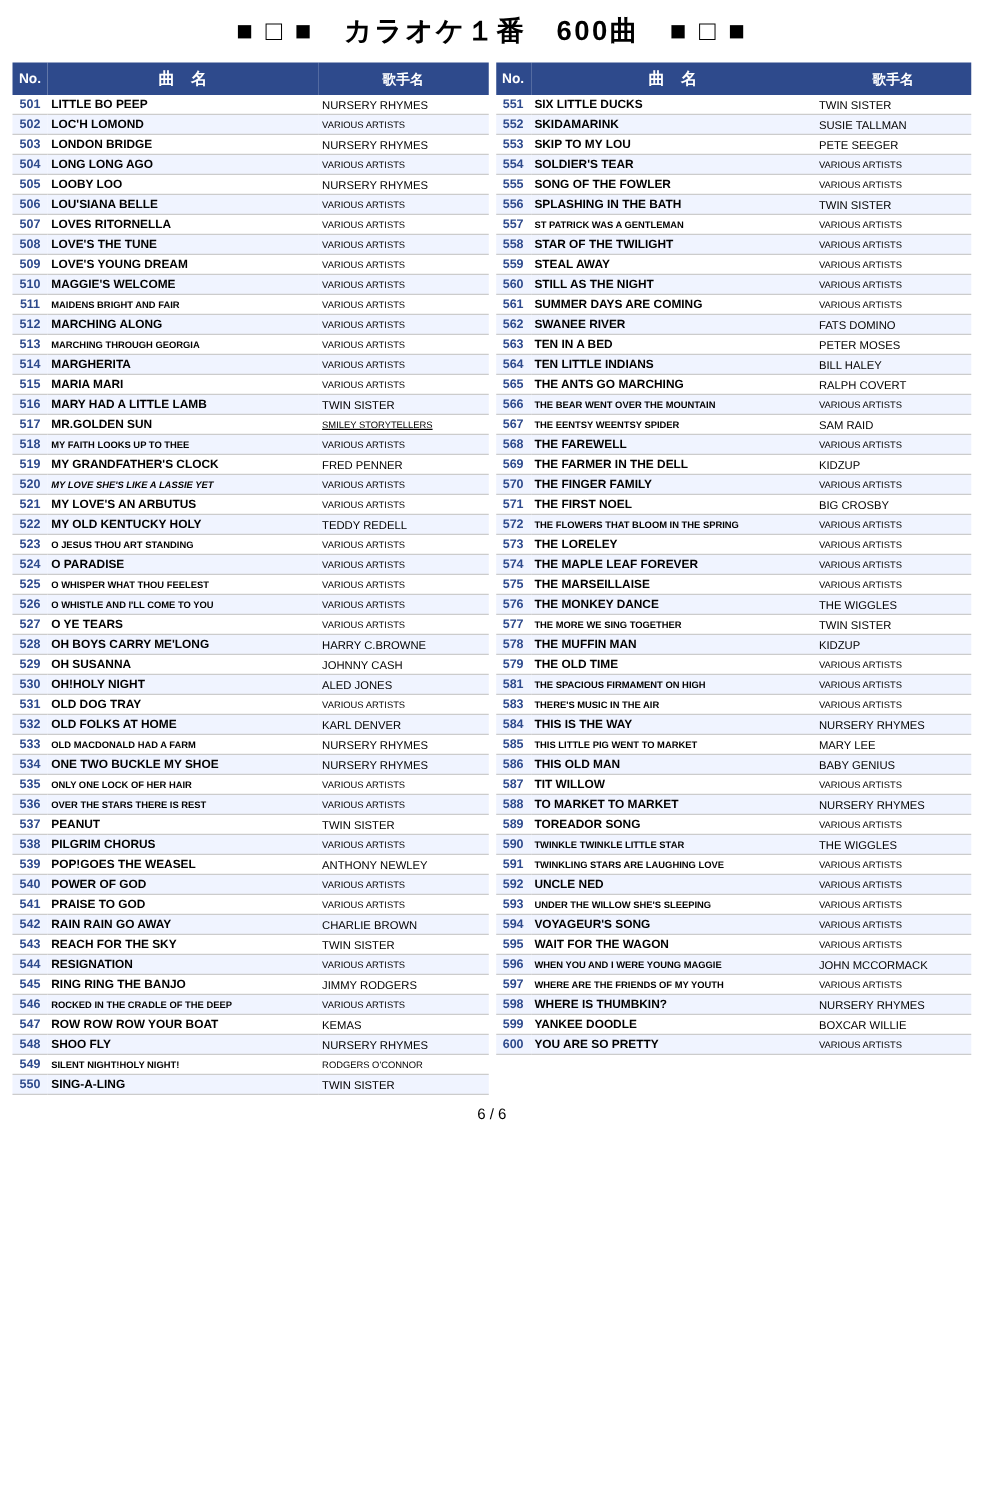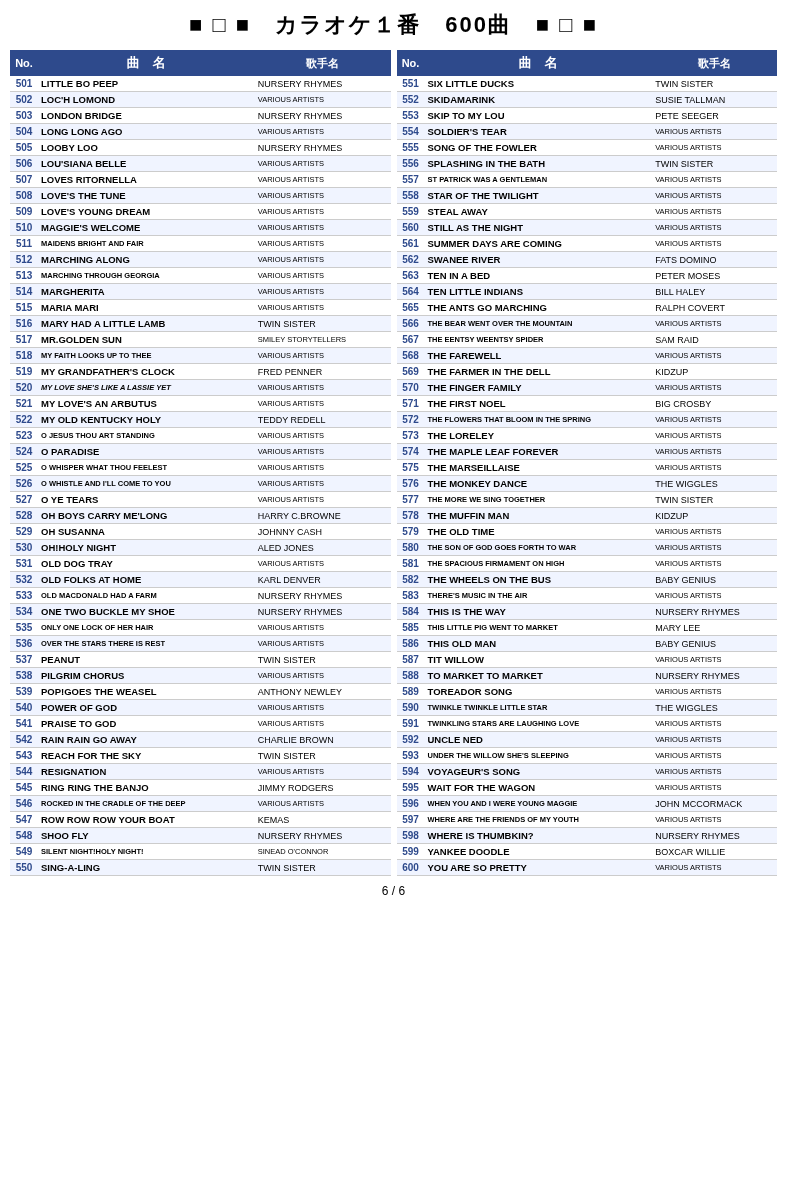--- a/index.html
+++ b/index.html
@@ -168,21 +168,21 @@
             <td class="artist-col" style="font-size: 7.5px;">VARIOUS ARTISTS</td>
           </tr>
           <tr>
             <td class="no-col">516</td>
             <td class="song-col">MARY HAD A LITTLE LAMB</td>
             <td class="artist-col">TWIN SISTER</td>
           </tr>
           <tr>
             <td class="no-col">517</td>
             <td class="song-col">MR.GOLDEN SUN</td>
-            <td class="artist-col" style="font-size: 7.5px;">SMILEY STORYTELLERS</td>
+            <td class="artist-col" style="font-size: 7.5px; text-decoration: underline;">SMILEY STORYTELLERS</td>
           </tr>
           <tr>
             <td class="no-col">518</td>
             <td class="song-col" style="font-size: 7.5px;">MY FAITH LOOKS UP TO THEE</td>
             <td class="artist-col" style="font-size: 7.5px;">VARIOUS ARTISTS</td>
           </tr>
           <tr>
             <td class="no-col">519</td>
             <td class="song-col">MY GRANDFATHER'S CLOCK</td>
             <td class="artist-col">FRED PENNER</td>
@@ -328,21 +328,21 @@
             <td class="artist-col">KEMAS</td>
           </tr>
           <tr>
             <td class="no-col">548</td>
             <td class="song-col">SHOO FLY</td>
             <td class="artist-col">NURSERY RHYMES</td>
           </tr>
           <tr>
             <td class="no-col">549</td>
             <td class="song-col" style="font-size: 7.5px;">SILENT NIGHT!HOLY NIGHT!</td>
-            <td class="artist-col" style="font-size: 7.5px;">SINEAD O'CONNOR</td>
+            <td class="artist-col" style="font-size: 7.5px;">RODGERS O'CONNOR</td>
           </tr>
           <tr>
             <td class="no-col">550</td>
             <td class="song-col">SING-A-LING</td>
             <td class="artist-col">TWIN SISTER</td>
           </tr>
         </tbody>
     </table>
   </div>
 
@@ -495,33 +495,23 @@
             <td class="no-col">578</td>
             <td class="song-col">THE MUFFIN MAN</td>
             <td class="artist-col">KIDZUP</td>
           </tr>
           <tr>
             <td class="no-col">579</td>
             <td class="song-col">THE OLD TIME</td>
             <td class="artist-col" style="font-size: 7.5px;">VARIOUS ARTISTS</td>
           </tr>
           <tr>
-            <td class="no-col">580</td>
-            <td class="song-col" style="font-size: 7.5px;">THE SON OF GOD GOES FORTH TO WAR</td>
-            <td class="artist-col" style="font-size: 7.5px;">VARIOUS ARTISTS</td>
-          </tr>
-          <tr>
             <td class="no-col">581</td>
             <td class="song-col" style="font-size: 7.5px;">THE SPACIOUS FIRMAMENT ON HIGH</td>
             <td class="artist-col" style="font-size: 7.5px;">VARIOUS ARTISTS</td>
-          </tr>
-          <tr>
-            <td class="no-col">582</td>
-            <td class="song-col">THE WHEELS ON THE BUS</td>
-            <td class="artist-col">BABY GENIUS</td>
           </tr>
           <tr>
             <td class="no-col">583</td>
             <td class="song-col" style="font-size: 7.5px;">THERE'S MUSIC IN THE AIR</td>
             <td class="artist-col" style="font-size: 7.5px;">VARIOUS ARTISTS</td>
           </tr>
           <tr>
             <td class="no-col">584</td>
             <td class="song-col">THIS IS THE WAY</td>
             <td class="artist-col">NURSERY RHYMES</td>

